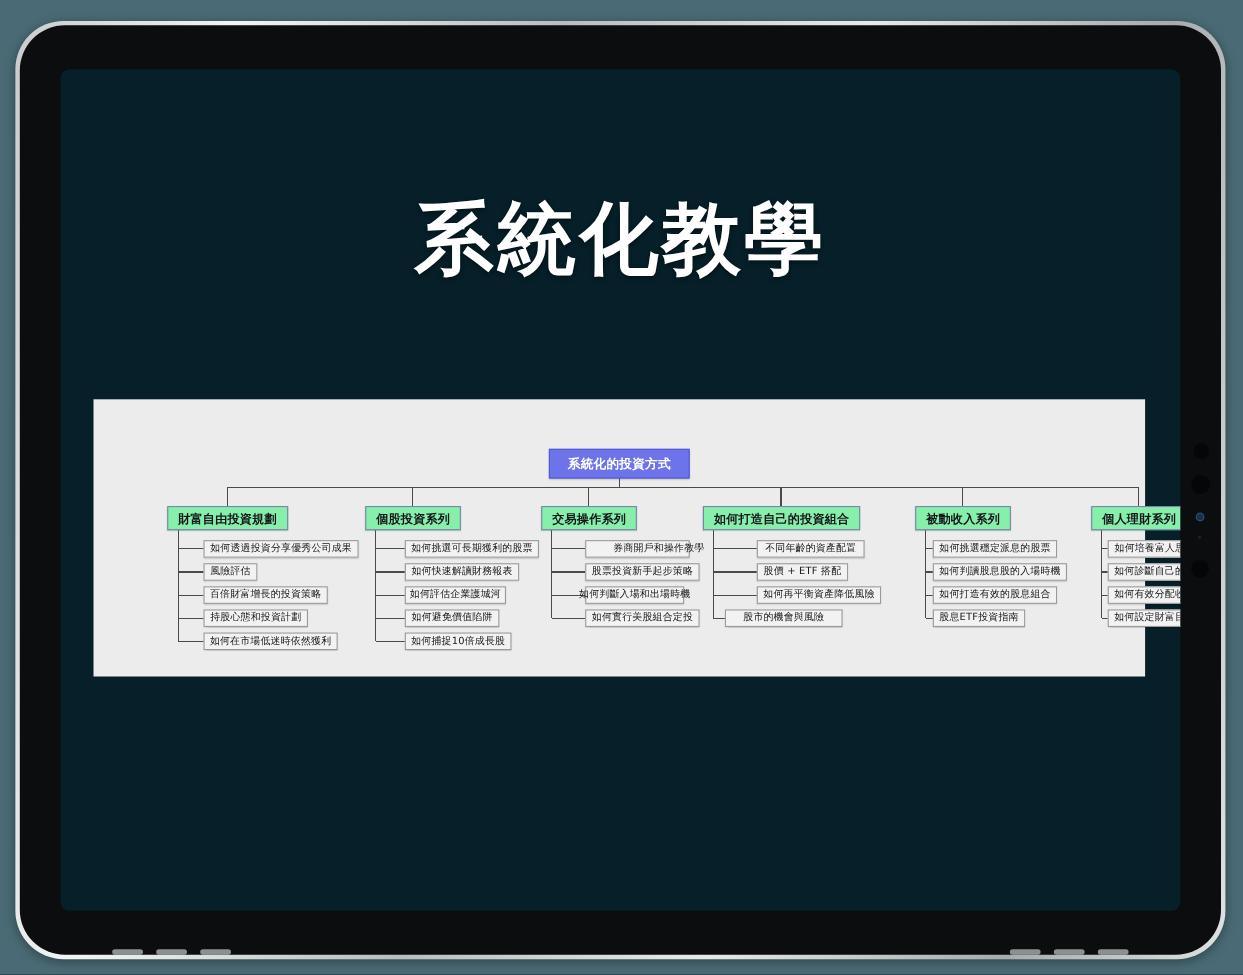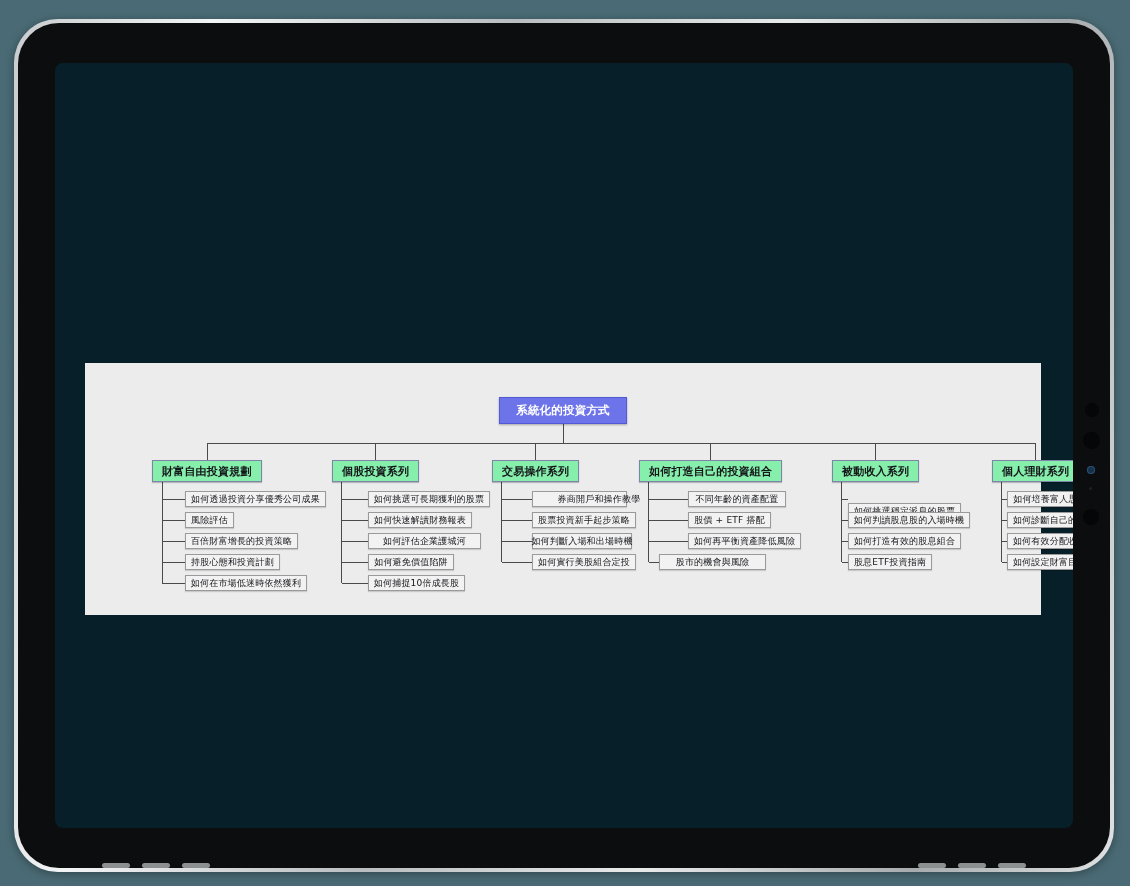--- a/index.html
+++ b/index.html
@@ -166,20 +166,21 @@
 
   <div class="speaker-slot" style="left:88px;"></div>
   <div class="speaker-slot" style="left:128px;"></div>
   <div class="speaker-slot" style="left:168px;"></div>
   <div class="speaker-slot" style="right:168px;"></div>
   <div class="speaker-slot" style="right:128px;"></div>
   <div class="speaker-slot" style="right:88px;"></div>
 
   <div class="screen">
 
+    <div class="slide-title">系統化教學</div>
 
     <div class="mindmap-panel">
       <div class="mm-inner" id="mm-inner">
         <svg class="mm-svg" id="mm-svg" viewBox="0 0 956 252" preserveAspectRatio="none">
             <line x1="478" y1="61" x2="478" y2="80" stroke="#4a4a4a" stroke-width="1" shape-rendering="crispEdges"></line>
             <line x1="122" y1="80" x2="950" y2="80" stroke="#4a4a4a" stroke-width="1" shape-rendering="crispEdges"></line>
             <line x1="122" y1="80" x2="122" y2="97" stroke="#4a4a4a" stroke-width="1" shape-rendering="crispEdges"></line>
             <line x1="77" y1="119" x2="77" y2="220" stroke="#4a4a4a" stroke-width="1" shape-rendering="crispEdges"></line>
             <line x1="77" y1="136" x2="100" y2="136" stroke="#4a4a4a" stroke-width="1" shape-rendering="crispEdges"></line>
             <line x1="77" y1="157" x2="100" y2="157" stroke="#4a4a4a" stroke-width="1" shape-rendering="crispEdges"></line>
@@ -211,45 +212,45 @@
             <line x1="756.5" y1="157" x2="763" y2="157" stroke="#4a4a4a" stroke-width="1" shape-rendering="crispEdges"></line>
             <line x1="756.5" y1="178" x2="763" y2="178" stroke="#4a4a4a" stroke-width="1" shape-rendering="crispEdges"></line>
             <line x1="756.5" y1="199" x2="763" y2="199" stroke="#4a4a4a" stroke-width="1" shape-rendering="crispEdges"></line>
             <line x1="950" y1="80" x2="950" y2="97" stroke="#4a4a4a" stroke-width="1" shape-rendering="crispEdges"></line>
             <line x1="916.5" y1="119" x2="916.5" y2="199" stroke="#4a4a4a" stroke-width="1" shape-rendering="crispEdges"></line>
             <line x1="916.5" y1="136" x2="922" y2="136" stroke="#4a4a4a" stroke-width="1" shape-rendering="crispEdges"></line>
             <line x1="916.5" y1="157" x2="922" y2="157" stroke="#4a4a4a" stroke-width="1" shape-rendering="crispEdges"></line>
             <line x1="916.5" y1="178" x2="922" y2="178" stroke="#4a4a4a" stroke-width="1" shape-rendering="crispEdges"></line>
             <line x1="916.5" y1="199" x2="922" y2="199" stroke="#4a4a4a" stroke-width="1" shape-rendering="crispEdges"></line>
           </svg>
-      <div class="node node-root" style="width: 128px; left: 414px; top: 34px;">系統化的投資方式</div>
+      <div class="node node-root" style="width: 128px; left: 414px; top: 45px;">系統化的投資方式</div>
           <div class="node node-branch" style="left: 67px; top: 97px;">財富自由投資規劃</div>
           <div class="node node-leaf" style="left: 100px; top: 128px; width: 141px;">如何透過投資分享優秀公司成果</div>
           <div class="node node-leaf" style="left: 100px; top: 149px; width: 49px;">風險評估</div>
           <div class="node node-leaf" style="left: 100px; top: 170px; width: 113px;">百倍財富增長的投資策略</div>
           <div class="node node-leaf" style="left: 100px; top: 191px; width: 95px;">持股心態和投資計劃</div>
           <div class="node node-leaf" style="left: 100px; top: 212px; width: 122px;">如何在市場低迷時依然獲利</div>
           <div class="node node-branch" style="left: 247px; top: 97px;">個股投資系列</div>
           <div class="node node-leaf" style="left: 283px; top: 128px; width: 122px;">如何挑選可長期獲利的股票</div>
           <div class="node node-leaf" style="left: 283px; top: 149px; width: 104px;">如何快速解讀財務報表</div>
-          <div class="node node-leaf" style="left: 283px; top: 170px; width: 113px;">如何評估企業護城河</div>
+          <div class="node node-leaf" style="left: 283px; top: 170px; width: 92px;">如何評估企業護城河</div>
           <div class="node node-leaf" style="left: 283px; top: 191px; width: 86px;">如何避免價值陷阱</div>
           <div class="node node-leaf" style="left: 283px; top: 212px; width: 97px;">如何捕捉10倍成長股</div>
           <div class="node node-branch" style="left: 407px; top: 97px;">交易操作系列</div>
           <div class="node node-leaf" style="left: 447px; top: 128px; width: 95px; padding-left: 44px;">券商開戶和操作教學</div>
           <div class="node node-leaf" style="left: 447px; top: 149px; width: 104px;">股票投資新手起步策略</div>
-          <div class="node node-leaf" style="left: 447px; top: 170px; width: 100px;">如何判斷入場和出場時機</div>
+          <div class="node node-leaf" style="left: 447px; top: 170px; width: 90px;">如何判斷入場和出場時機</div>
           <div class="node node-leaf" style="left: 447px; top: 191px; width: 104px; text-align: center;">如何實行美股組合定投</div>
           <div class="node node-branch" style="left: 554px; top: 97px;">如何打造自己的投資組合</div>
           <div class="node node-leaf" style="left: 603px; top: 128px; width: 98px;">不同年齡的資產配置</div>
           <div class="node node-leaf" style="left: 603px; top: 149px; width: 83px;">股價 + ETF 搭配</div>
           <div class="node node-leaf" style="left: 603px; top: 170px; width: 113px;">如何再平衡資產降低風險</div>
           <div class="node node-leaf" style="left: 574px; top: 191px; width: 107px;">股市的機會與風險</div>
           <div class="node node-branch" style="left: 747px; top: 97px;">被動收入系列</div>
-          <div class="node node-leaf" style="left: 763px; top: 128px; width: 113px; margin-top: 12px;">如何挑選穩定派息的股票</div>
+          <div class="node node-leaf" style="left: 763px; top: 128px; width: 113px;">如何挑選穩定派息的股票</div>
           <div class="node node-leaf" style="left: 763px; top: 149px; width: 122px;">如何判讀股息股的入場時機</div>
           <div class="node node-leaf" style="left: 763px; top: 170px; width: 113px;">如何打造有效的股息組合</div>
           <div class="node node-leaf" style="left: 763px; top: 191px; width: 84px;">股息ETF投資指南</div>
           <div class="node node-branch" style="left: 907px; top: 97px;">個人理財系列</div>
           <div class="node node-leaf" style="left: 922px; top: 128px; width: 86px;">如何培養富人思維</div>
           <div class="node node-leaf" style="left: 922px; top: 149px; width: 113px;">如何診斷自己的財富狀況</div>
           <div class="node node-leaf" style="left: 922px; top: 170px; width: 113px;">如何有效分配收入與支出</div>
           <div class="node node-leaf" style="left: 922px; top: 191px; width: 113px;">如何設定財富目標和習慣</div>
         </div>
     </div>

